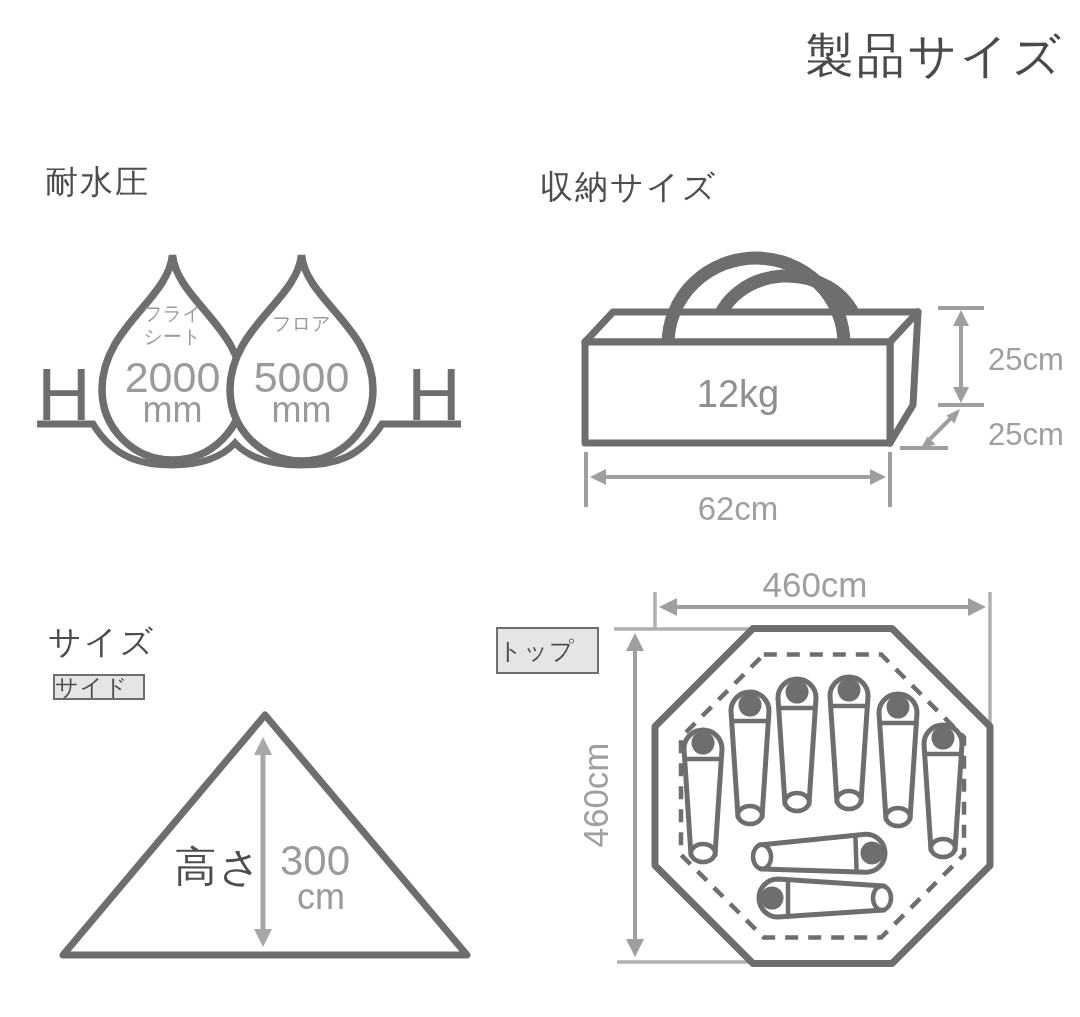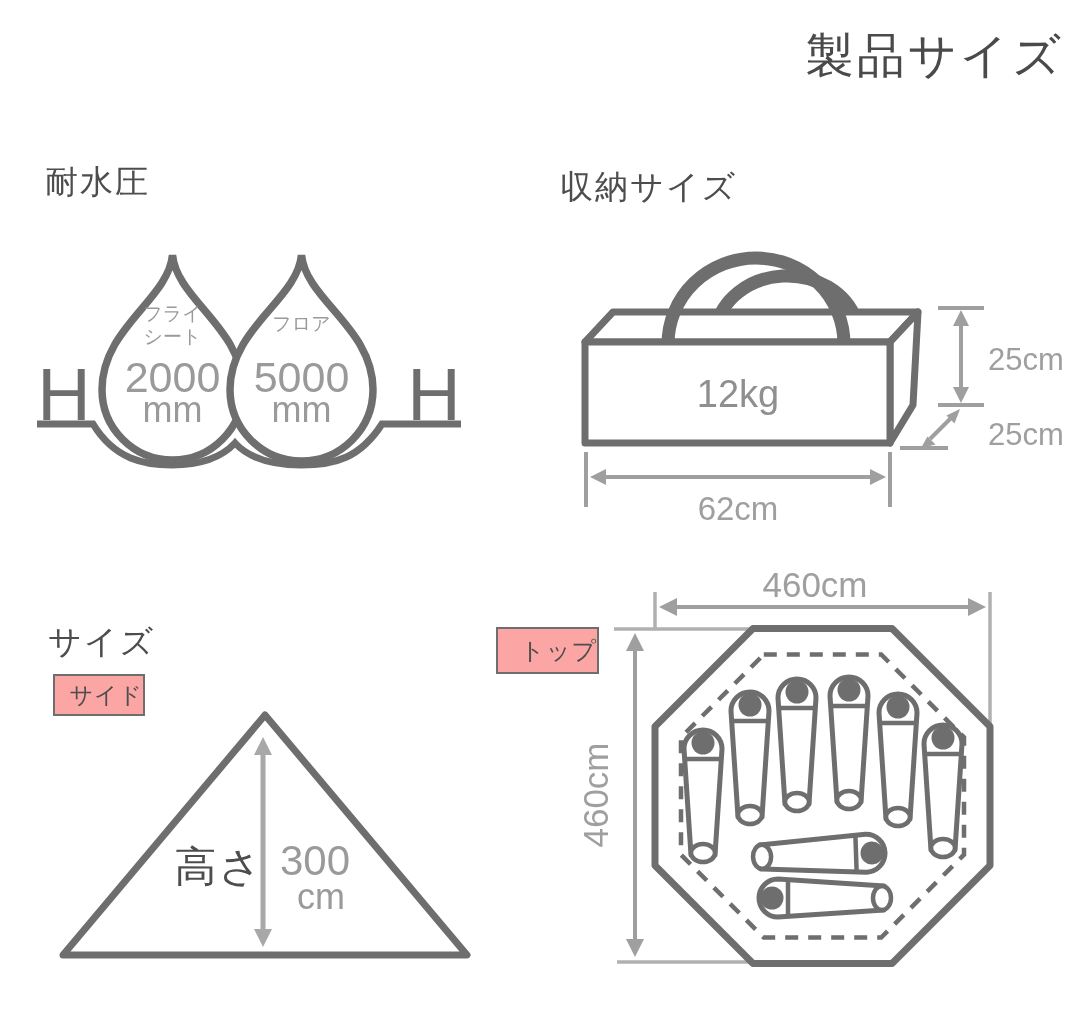--- a/index.html
+++ b/index.html
@@ -16,28 +16,28 @@
   }
   .abs{position:absolute;}
   .page-title{
     right:16px;top:6px;
     font-size:48px;font-weight:500;letter-spacing:3px;color:#4a4a4a;margin-top:18px;
   }
   .sec-heading{
     font-size:33px;font-weight:500;letter-spacing:2px;color:var(--dark);
   }
   .h-water{left:45px;top:160px;text-align:center;}
-  .h-storage{left:560px;top:165px;}
+  .h-storage{left:540px;top:165px;}
   .h-size{left:48px;top:620px;}
   .tag-box{
     border:2.5px solid var(--outline);
-    display:flex;align-items:center;justify-content:flex-end;
-    color:var(--dark);letter-spacing:1px;background:#fca5a5;
+    display:flex;align-items:center;justify-content:flex-start;
+    color:var(--dark);letter-spacing:1px;background:#e5e5e5;
   }
-  .side-box{left:53px;top:674px;width:92px;height:42px;font-size:23px;}
+  .side-box{left:53px;top:674px;width:92px;height:26px;font-size:23px;}
   .top-box{left:496px;top:627px;width:103px;height:47px;font-size:24px;}
   svg{display:block;}
   svg text{font-family:"Liberation Sans","DejaVu Sans",sans-serif;}
 </style>
 </head>
 <body>
 
 <div class="abs page-title">製品サイズ</div>
 
 <div class="abs sec-heading h-water">耐水圧</div>

